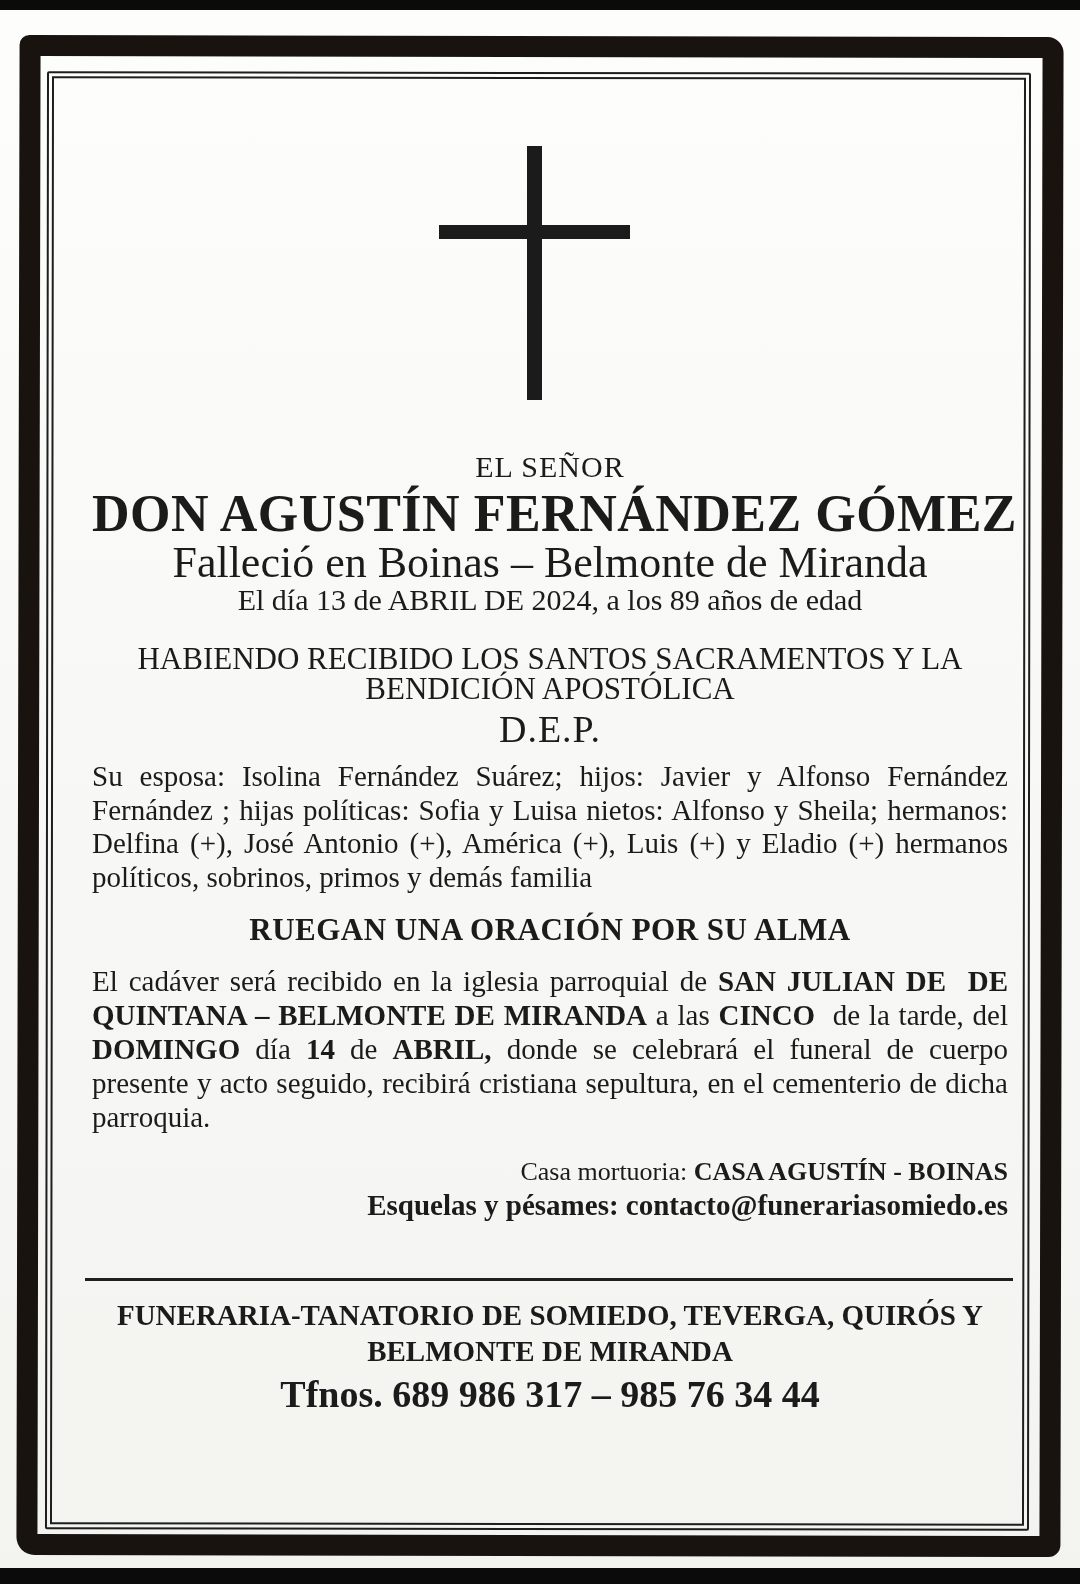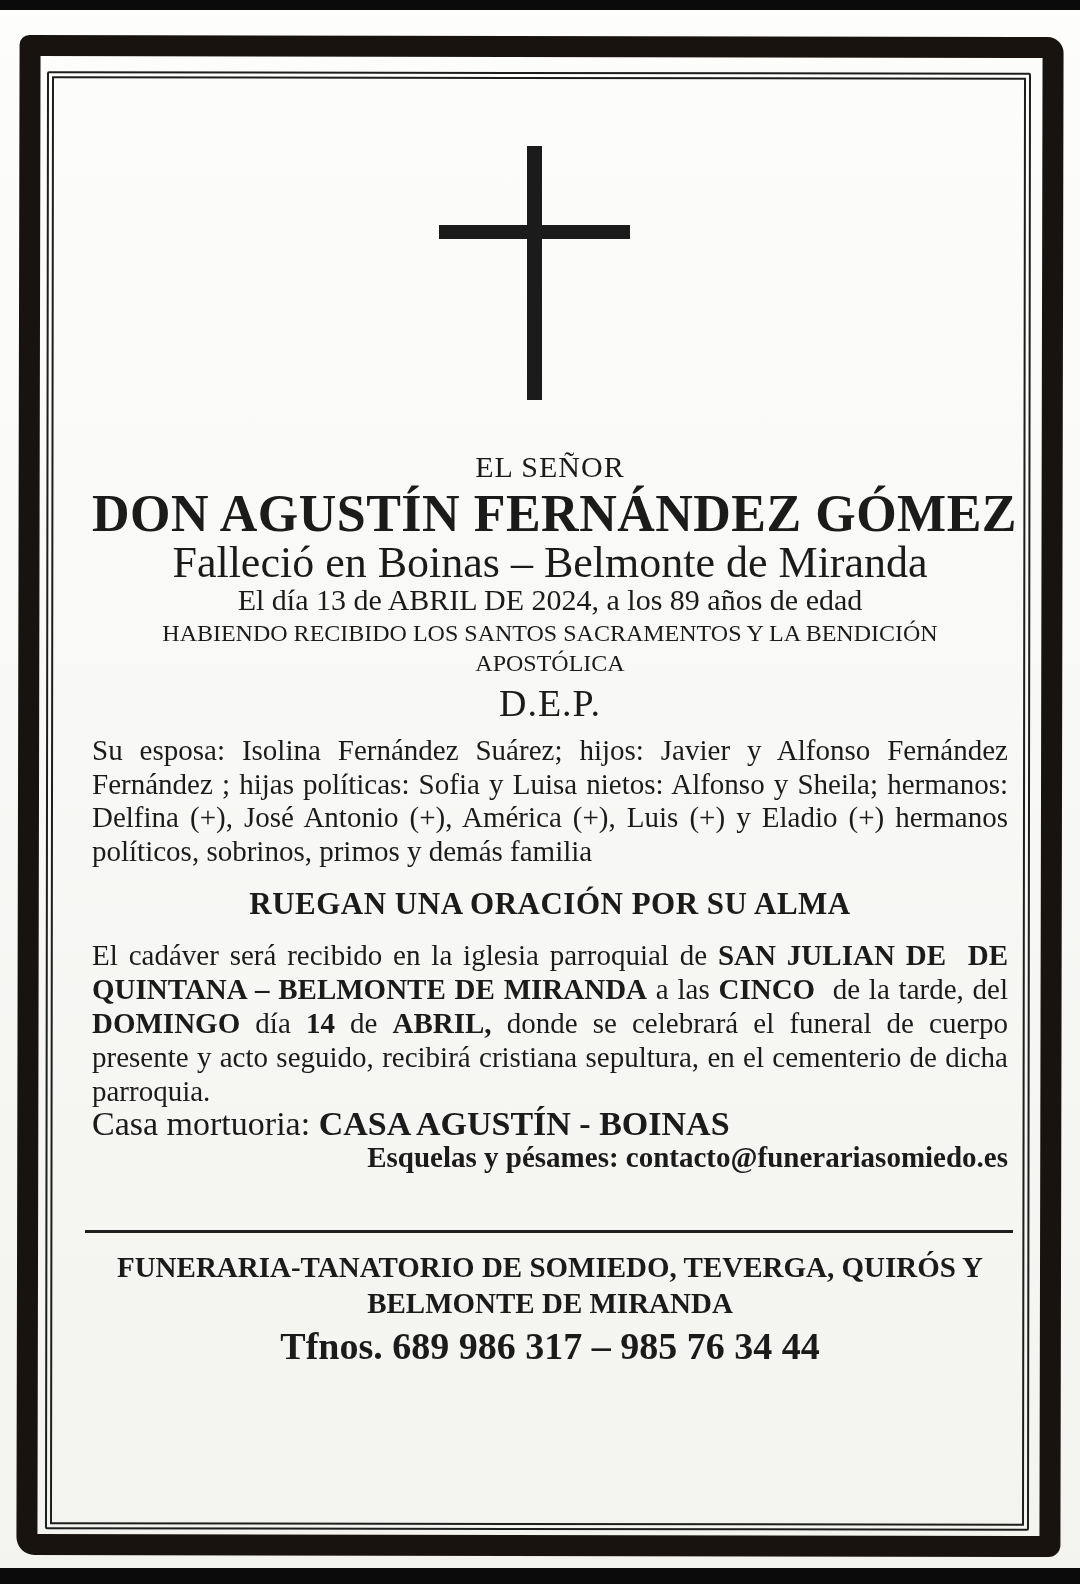--- a/index.html
+++ b/index.html
@@ -48,31 +48,31 @@
     content:"";
     position:absolute;
     top:79px; left:-88px;
     width:191px; height:14px;
     background:var(--ink);
   }
   .pretitle{ margin-top:50px; font-size:30px; line-height:34px; letter-spacing:1px; }
   .deceased-name{ margin-top:2px; font-size:52px; line-height:56px; font-weight:bold; letter-spacing:0.5px; white-space:nowrap; }
   .death-place{ margin-top:2px; font-size:44px; line-height:38px; }
   .death-date{ font-size:30px; line-height:36px; }
-  .sacraments{ font-size:24px; line-height:30px; }
+  .sacraments{ margin-top:26px; font-size:31px; line-height:30px; }
   .dep{ margin-top:4px; font-size:38px; line-height:42px; font-weight:normal; letter-spacing:1px; }
   .para{
     margin-top:10px;
     font-size:29px; line-height:33.5px;
     text-align:justify; text-justify:inter-word;
     white-space:pre-wrap;
   }
   .prayer{ margin-top:18px; font-size:31px; line-height:36px; font-weight:bold; letter-spacing:0.5px; }
   .para2{ margin-top:16px; font-size:29px; line-height:34px; text-align:justify; white-space:pre-wrap; }
-  .mortuary{ font-size:34px; line-height:32px; text-align:left; }
+  .mortuary{ margin-top:22px; font-size:26px; line-height:32px; text-align:right; }
   .mortuary .bold{ font-weight:bold; }
   .condolences{ margin-top:0; font-size:29px; line-height:34px; text-align:right; font-weight:bold; }
   .separator{
     margin-top:56px; margin-left:-7px;
     width:calc(100% + 12px);
     border:none; border-top:3px solid #1f1f1f;
   }
   .footer-company{ margin-top:16px; font-size:29px; line-height:36px; font-weight:bold; }
   .footer-phones{ margin-top:2px; font-size:38px; line-height:46px; font-weight:bold; }
 </style>

